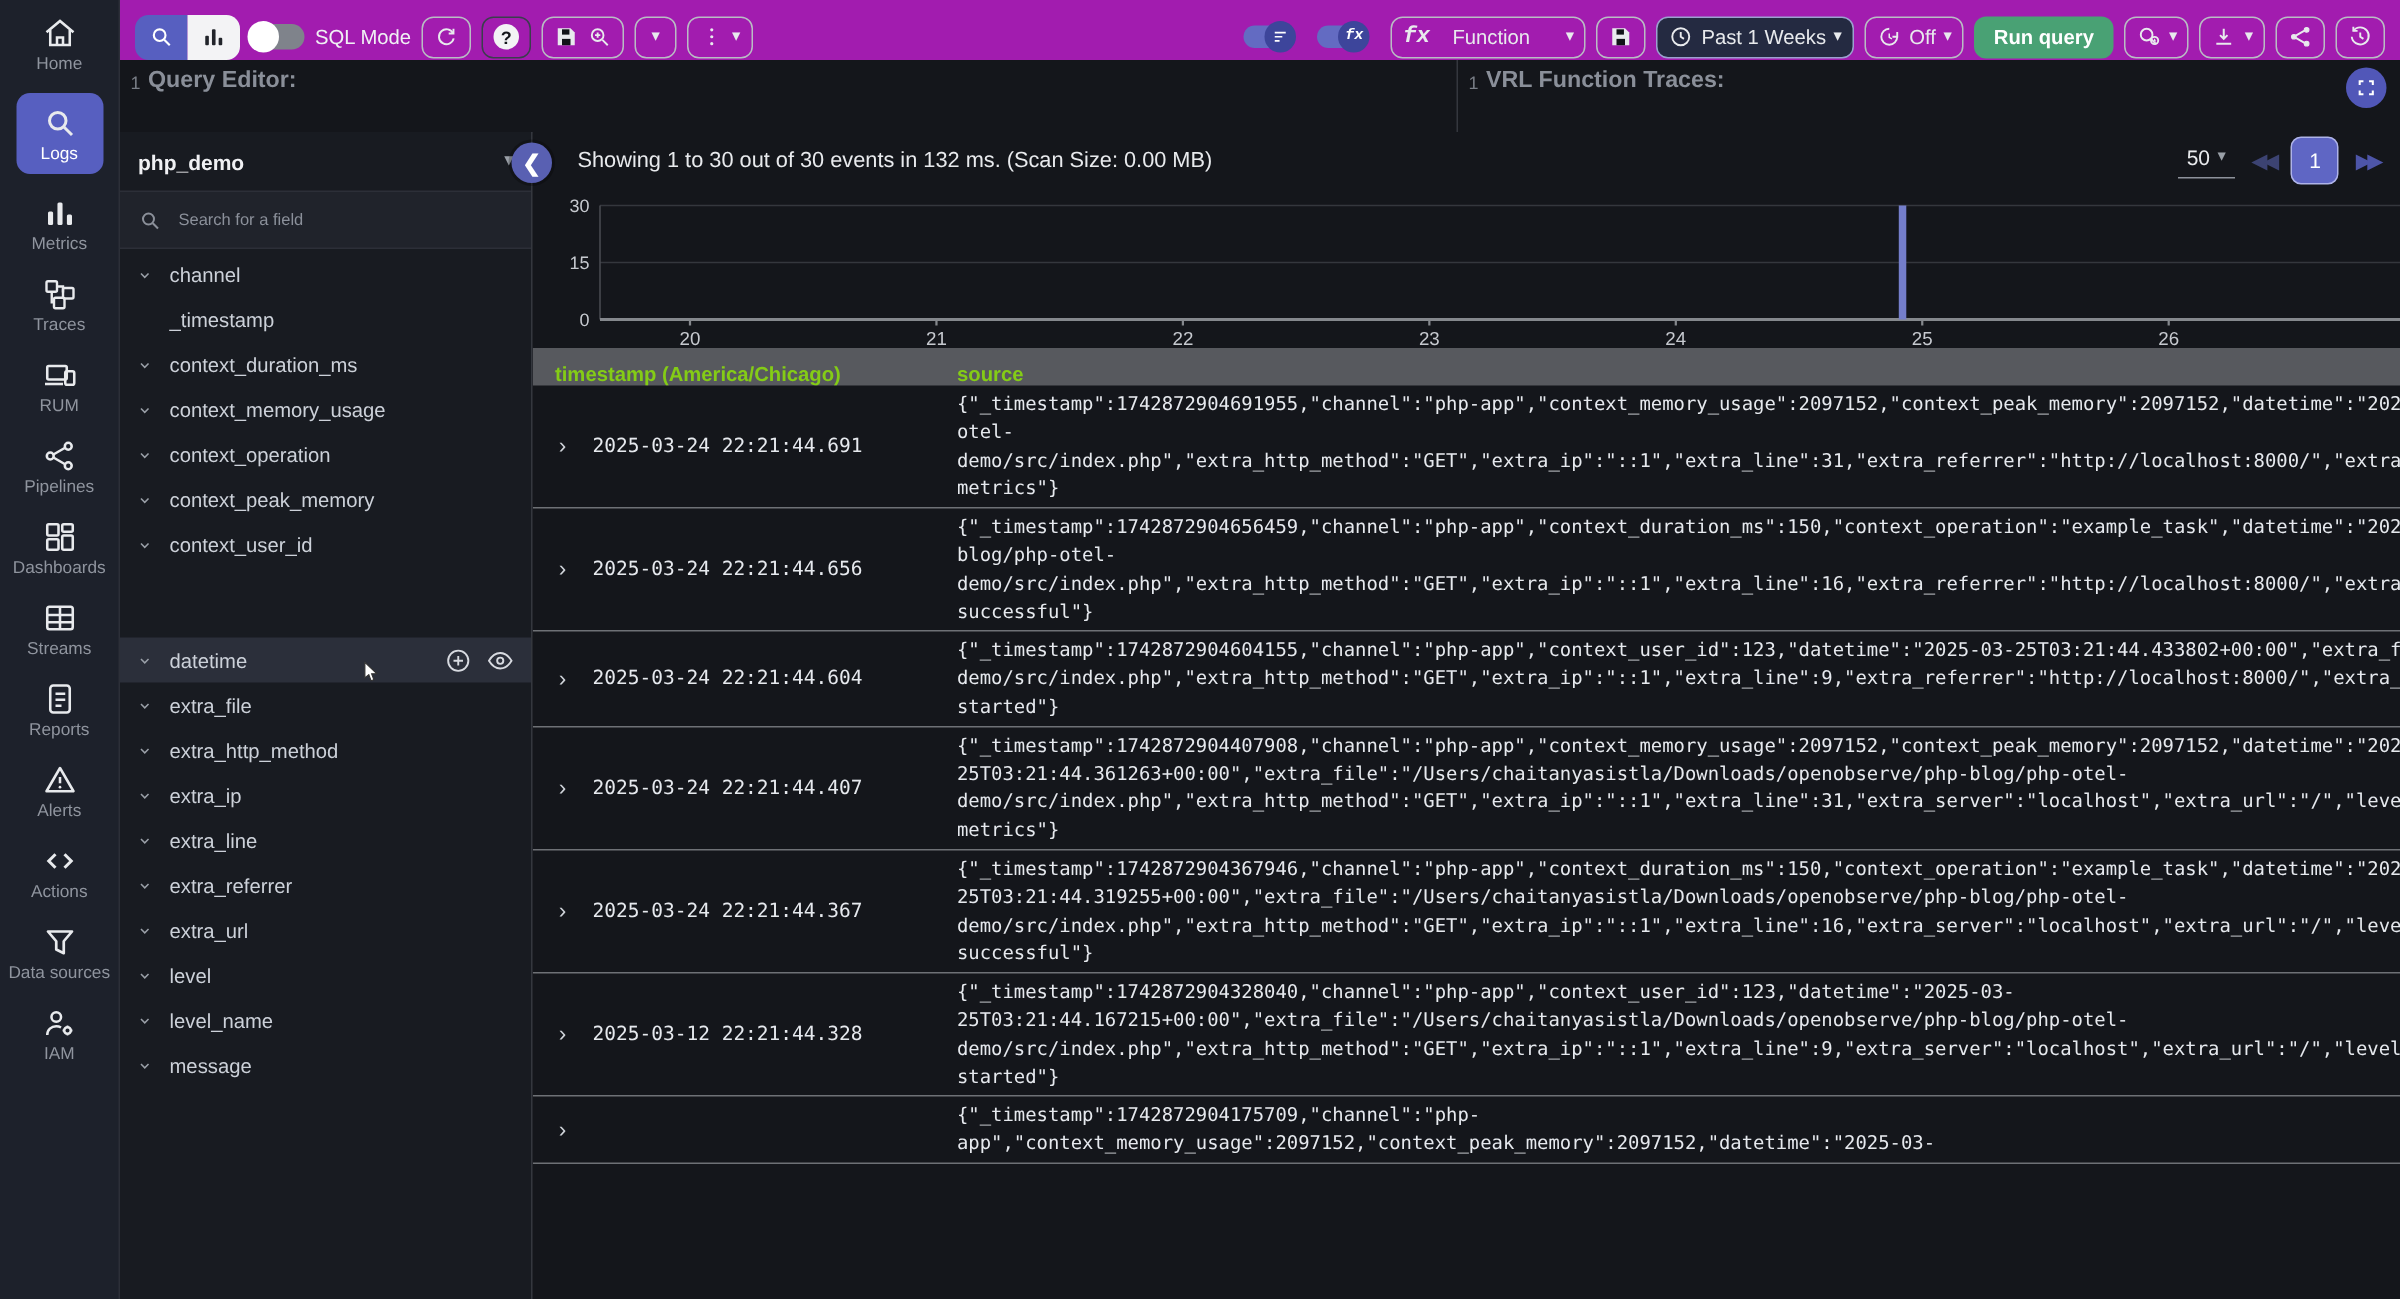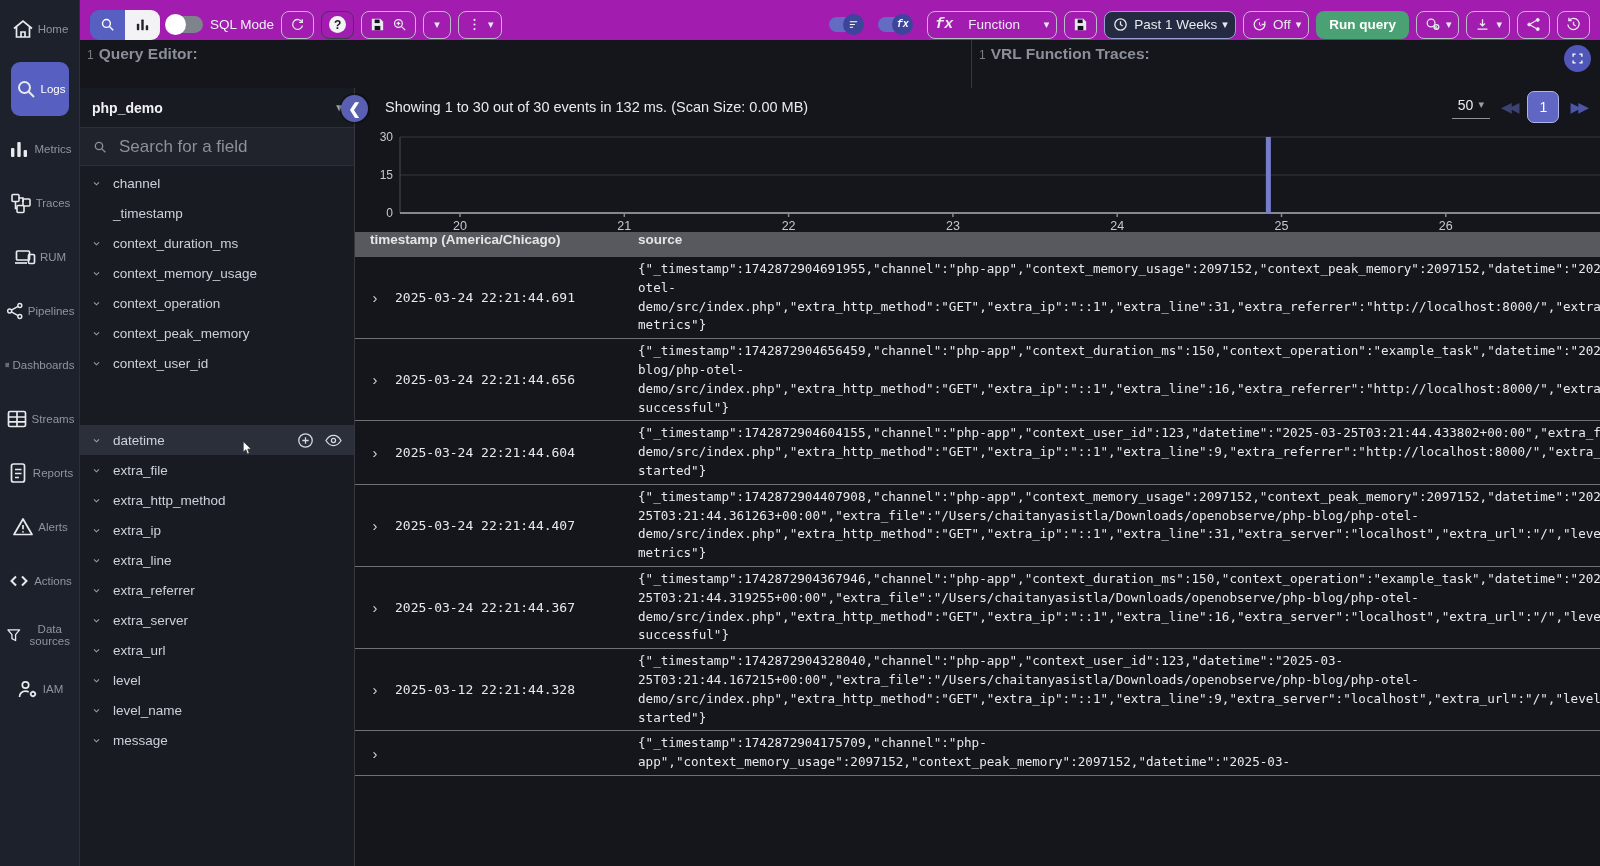--- a/index.html
+++ b/index.html
@@ -2,21 +2,21 @@
 <html><head>
 <meta charset="utf-8">
 <style>
   html,body{margin:0;padding:0;background:#0e1014;}
   .app{position:relative;width:1600px;height:866px;background:#14161b;color:#e8eaed;
        font-family:"Liberation Sans",sans-serif;overflow:hidden;}
   
   .sidebar{position:absolute;left:0;top:0;width:80px;height:100%;background:#1d212b;
            border-right:1px solid #2c2f38;display:flex;flex-direction:column;align-items:center;
            padding-top:8px;box-sizing:border-box;gap:12px;}
-  .side-item{width:70px;min-height:42px;display:flex;align-items:center;
+  .side-item{width:70px;min-height:42px;display:flex;flex-direction:column;align-items:center;
              justify-content:center;gap:3px;cursor:pointer;}
   .side-item .icn{width:24px;height:24px;color:#e8eaed;}
   .side-label{font-size:11.5px;color:#8f949e;text-align:center;line-height:12px;}
   .side-item.active{background:#575fc0;border-radius:9px;width:58px;padding:6px 0;}
   .side-item.active .side-label{color:#ffffff;}
   .icn svg{width:100%;height:100%;display:block;}
   
   .main{position:absolute;left:80px;top:0;right:0;height:100%;}
   .toolbar{position:absolute;left:0;right:0;top:0;height:50px;background:#a21caf;
            border-bottom:1px solid #26292f;display:flex;align-items:center;padding:4px 10px;
@@ -62,21 +62,21 @@
                 background:#181b21;box-sizing:border-box;}
   .stream-row{height:40px;border-bottom:1px solid #2c2f38;display:flex;align-items:center;
               padding:0 12px;box-sizing:border-box;font-size:14px;font-weight:600;color:#f0f1f4;cursor:pointer;}
   .stream-row .caret{margin-left:auto;color:#9aa0a8;}
   .collapse-btn{position:absolute;right:-14px;top:7px;width:27px;height:27px;border-radius:50%;
                 background:#5960b2;color:#fff;display:flex;align-items:center;justify-content:center;
                 font-size:15px;font-weight:700;z-index:6;cursor:pointer;box-shadow:0 0 0 2px rgba(0,0,0,.25);}
   .search-row{height:38px;display:flex;align-items:center;gap:9px;padding:0 12px;background:#20232b;
               border-bottom:1px solid #2c2f38;box-sizing:border-box;}
   .search-row .icn{width:16px;height:16px;color:#8b909a;flex:0 0 auto;}
-  .search-row input{background:transparent;border:none;outline:none;color:#fca5a5;font-size:17px;
+  .search-row input{background:transparent;border:none;outline:none;color:#fca5a5;font-size:11px;
                     font-family:"Liberation Sans",sans-serif;width:100%;}
   .search-row input::placeholder{color:#8b909a;}
   .field-list{padding-top:2px;}
   .field-item{height:30px;display:flex;align-items:center;gap:11px;padding:0 11px;font-size:13.5px;
               color:#ccd1d9;cursor:pointer;position:relative;}
   .field-item .chev{width:11px;height:11px;color:#9aa0a8;flex:0 0 auto;}
   .field-item .chev.hidden{visibility:hidden;}
   .field-item.hovered{background:#2b2f3a;margin-top:47px;}
   .fi-actions{margin-left:auto;display:flex;align-items:center;gap:9px;}
   .fi-actions .icn{width:19px;height:19px;color:#d7dae0;}
@@ -87,22 +87,22 @@
                box-sizing:border-box;font-size:14.5px;color:#e8eaed;}
   .pager{margin-left:auto;display:flex;align-items:center;gap:11px;}
   .page-size{display:flex;align-items:center;gap:5px;font-size:14px;color:#e8eaed;
              border-bottom:1.5px solid #8d929b;padding:2px 6px 5px 6px;cursor:pointer;}
   .pg-arrows{font-size:14px;letter-spacing:-3px;cursor:pointer;line-height:1;}
   .pg-arrows.first{color:#3c4372;}
   .pg-arrows.next{color:#4d55a8;}
   .page-box{width:30px;height:30px;border-radius:7px;background:#5f66c4;border:1px solid #aeb3e8;
             display:flex;align-items:center;justify-content:center;font-size:14px;color:#fff;cursor:pointer;}
   .chart-wrap{height:107px;flex:0 0 107px;position:relative;}
-  .thead{height:25px;flex:0 0 25px;background:#57595e;display:flex;align-items:flex-start;
-         font-size:13.5px;font-weight:700;color:#e5e5e5;}
+  .thead{height:25px;flex:0 0 25px;background:#57595e;display:flex;align-items:flex-end;
+         font-size:13.5px;font-weight:700;color:#84cc16;}
   .th-ts{width:283px;flex:0 0 283px;padding-left:15px;box-sizing:border-box;}
   .th-src{flex:1;}
   .tbody{flex:1;overflow:hidden;}
   .log-row{display:flex;align-items:center;border-bottom:1px solid #6e7176;padding:3px 0;cursor:pointer;}
   .expand{width:40px;flex:0 0 40px;text-align:center;color:#d0d4da;font-size:15px;}
   .cell-ts{width:243px;flex:0 0 243px;font-family:"DejaVu Sans Mono",monospace;font-size:13px;color:#e6e9ee;}
   .cell-src{flex:1;font-family:"DejaVu Sans Mono",monospace;font-size:12.6px;line-height:18.8px;
             color:#e6e9ee;overflow-wrap:break-word;word-wrap:break-word;padding-right:25px;box-sizing:border-box;}
 </style>
 </head>
@@ -547,28 +547,20 @@
               </span>
               <span>extra_line</span>
             </div>
             <div class="field-item">
               <span class="icn chev">
                 <svg viewBox="0 0 24 24" fill="none" stroke="currentColor" stroke-width="2.2">
                   <path d="M6.5 9.5 12 15l5.5-5.5"></path>
                 </svg>
               </span>
               <span>extra_referrer</span>
-            </div>
-            <div class="field-item">
-              <span class="icn chev">
-                <svg viewBox="0 0 24 24" fill="none" stroke="currentColor" stroke-width="2.2">
-                  <path d="M6.5 9.5 12 15l5.5-5.5"></path>
-                </svg>
-              </span>
-              <span>extra_server</span>
             </div>
             <div class="field-item">
               <span class="icn chev">
                 <svg viewBox="0 0 24 24" fill="none" stroke="currentColor" stroke-width="2.2">
                   <path d="M6.5 9.5 12 15l5.5-5.5"></path>
                 </svg>
               </span>
               <span>extra_url</span>
             </div>
             <div class="field-item">

